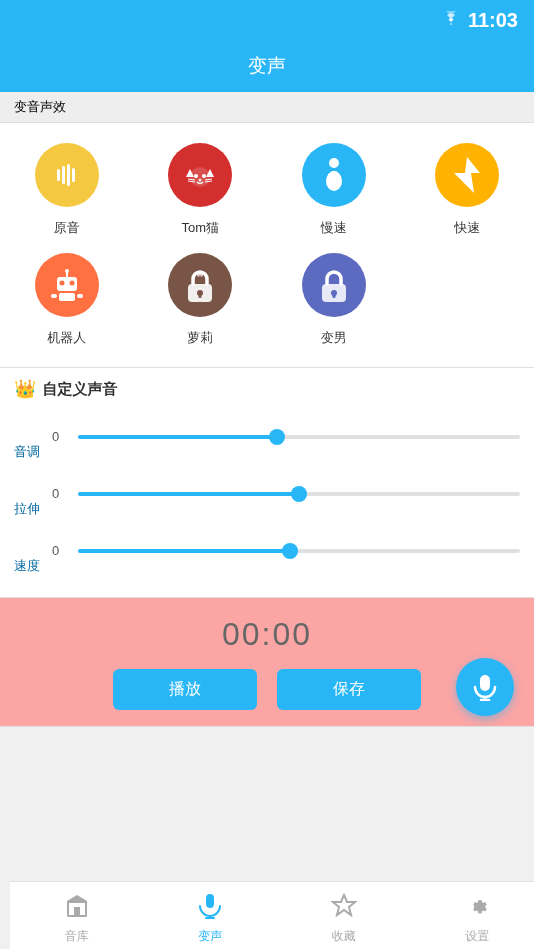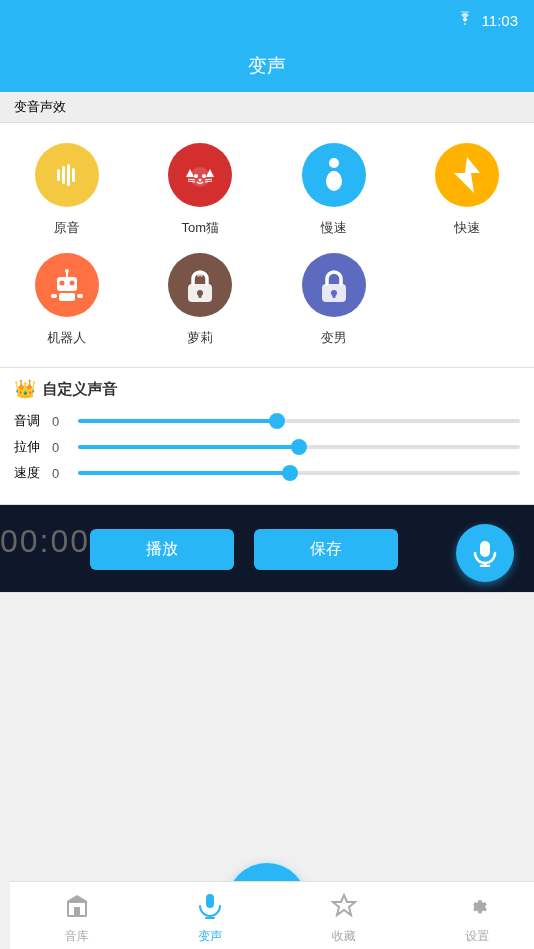--- a/index.html
+++ b/index.html
@@ -20,22 +20,22 @@
       display: flex;
       align-items: center;
       justify-content: flex-end;
       padding-right: 16px;
       gap: 8px;
     }
     .status-bar .wifi-icon svg, .status-bar .time {
       color: white;
     }
     .status-bar .time {
-      font-size: 15px;
-      font-weight: 400;
+      font-size: 20px;
+      font-weight: 700;
       color: white;
     }
 
     
     .header {
       width: 534px;
       height: 52px;
       background: #29b6f6;
       display: flex;
       align-items: center;
@@ -120,22 +120,23 @@
 
     
     .slider-row {
       display: flex;
       align-items: center;
       gap: 10px;
       margin-bottom: 8px;
     }
     .slider-label {
       font-size: 13px;
-      color: #000000;
+      color: #0369a1;
       width: 28px;
+      margin-top: 31px;
     }
     .slider-value {
       font-size: 13px;
       color: #555;
       width: 16px;
     }
     .slider-track {
       flex: 1;
       height: 4px;
       background: #e0e0e0;
@@ -155,23 +156,23 @@
       height: 16px;
       border-radius: 50%;
       background: #29b6f6;
       position: absolute;
       top: 50%;
       transform: translate(-50%, -50%);
     }
 
     
     .timer-section {
-      background: #0f172a;
-      display: flex;
-      flex-direction: row;
+      background: #fca5a5;
+      display: flex;
+      flex-direction: column;
       align-items: center;
       padding: 18px 0 16px 0;
       border-bottom: 1px solid #e0e0e0;
       position: relative;
     }
     .timer-display {
       font-size: 32px;
       color: #666;
       letter-spacing: 2px;
       margin-bottom: 16px;

